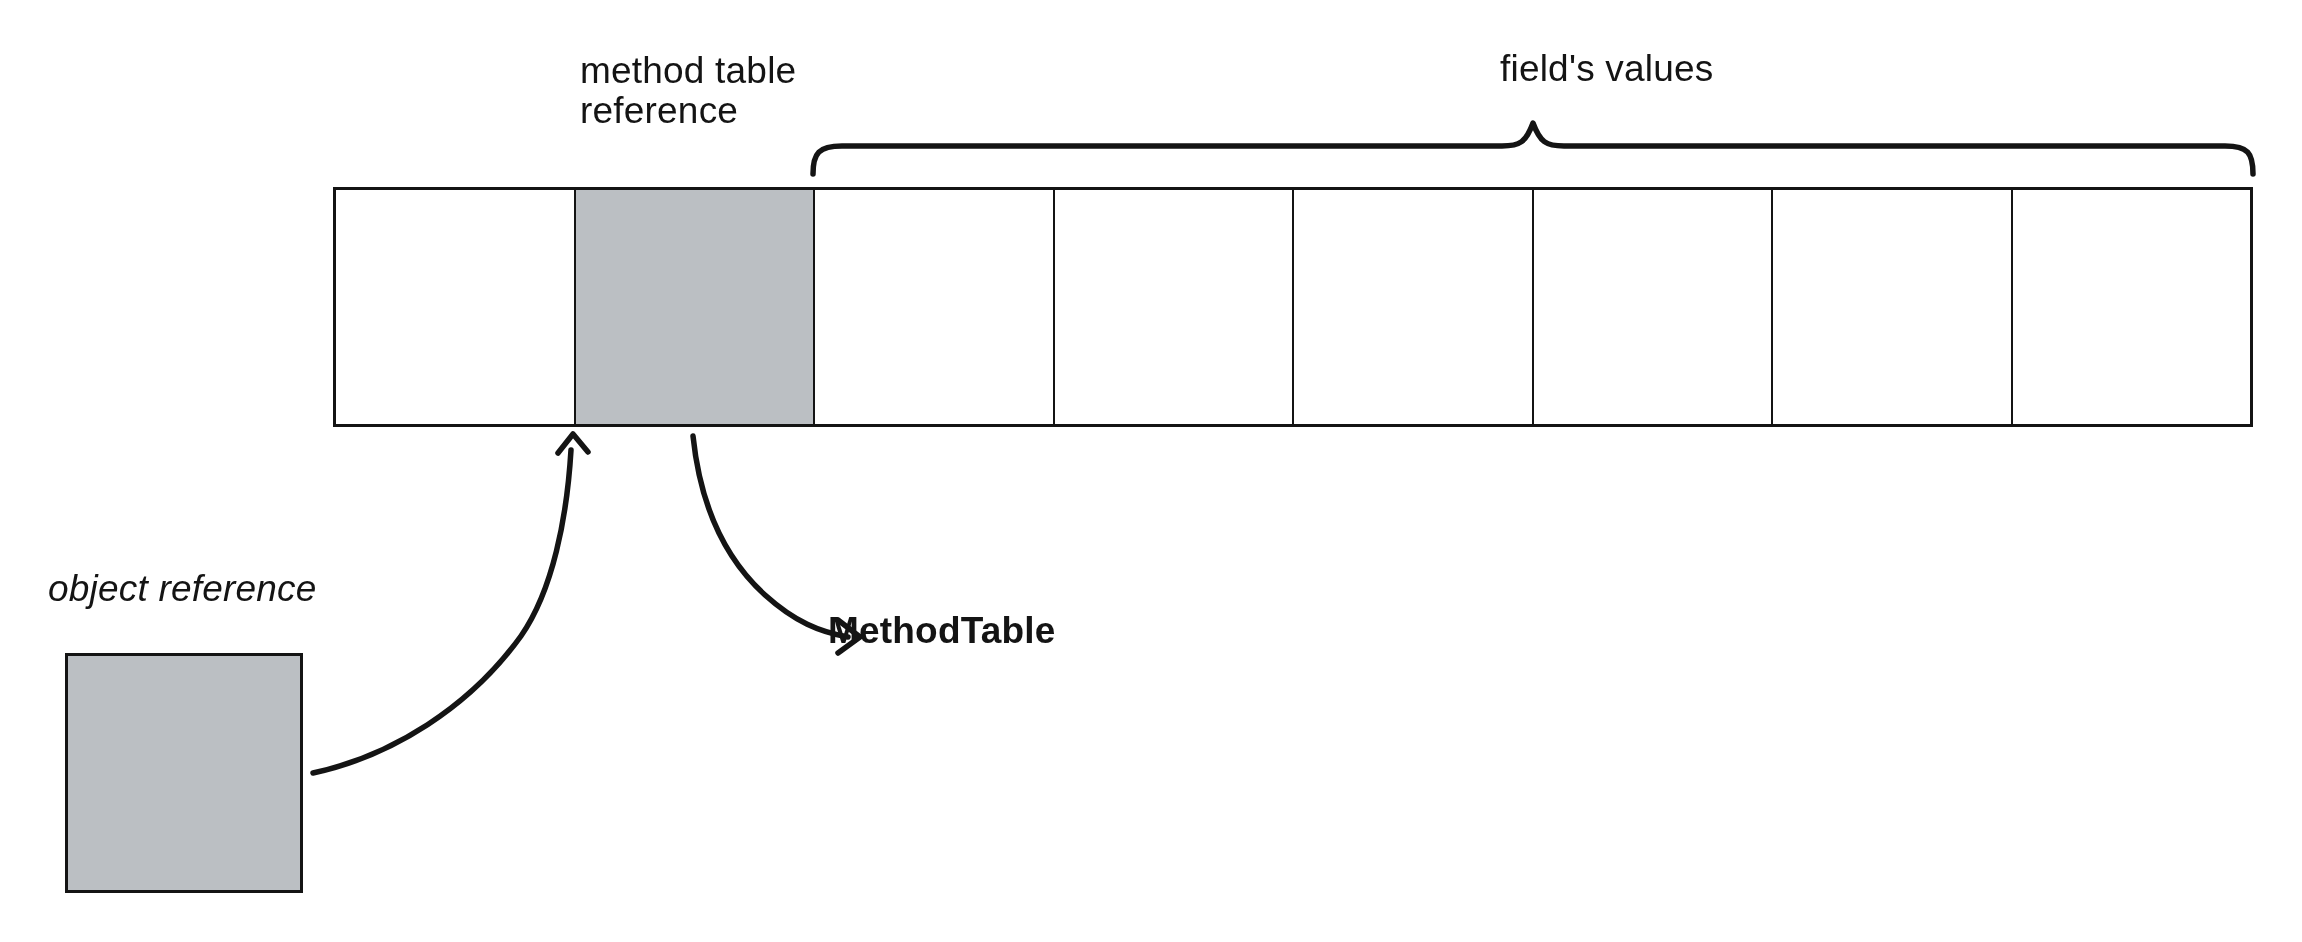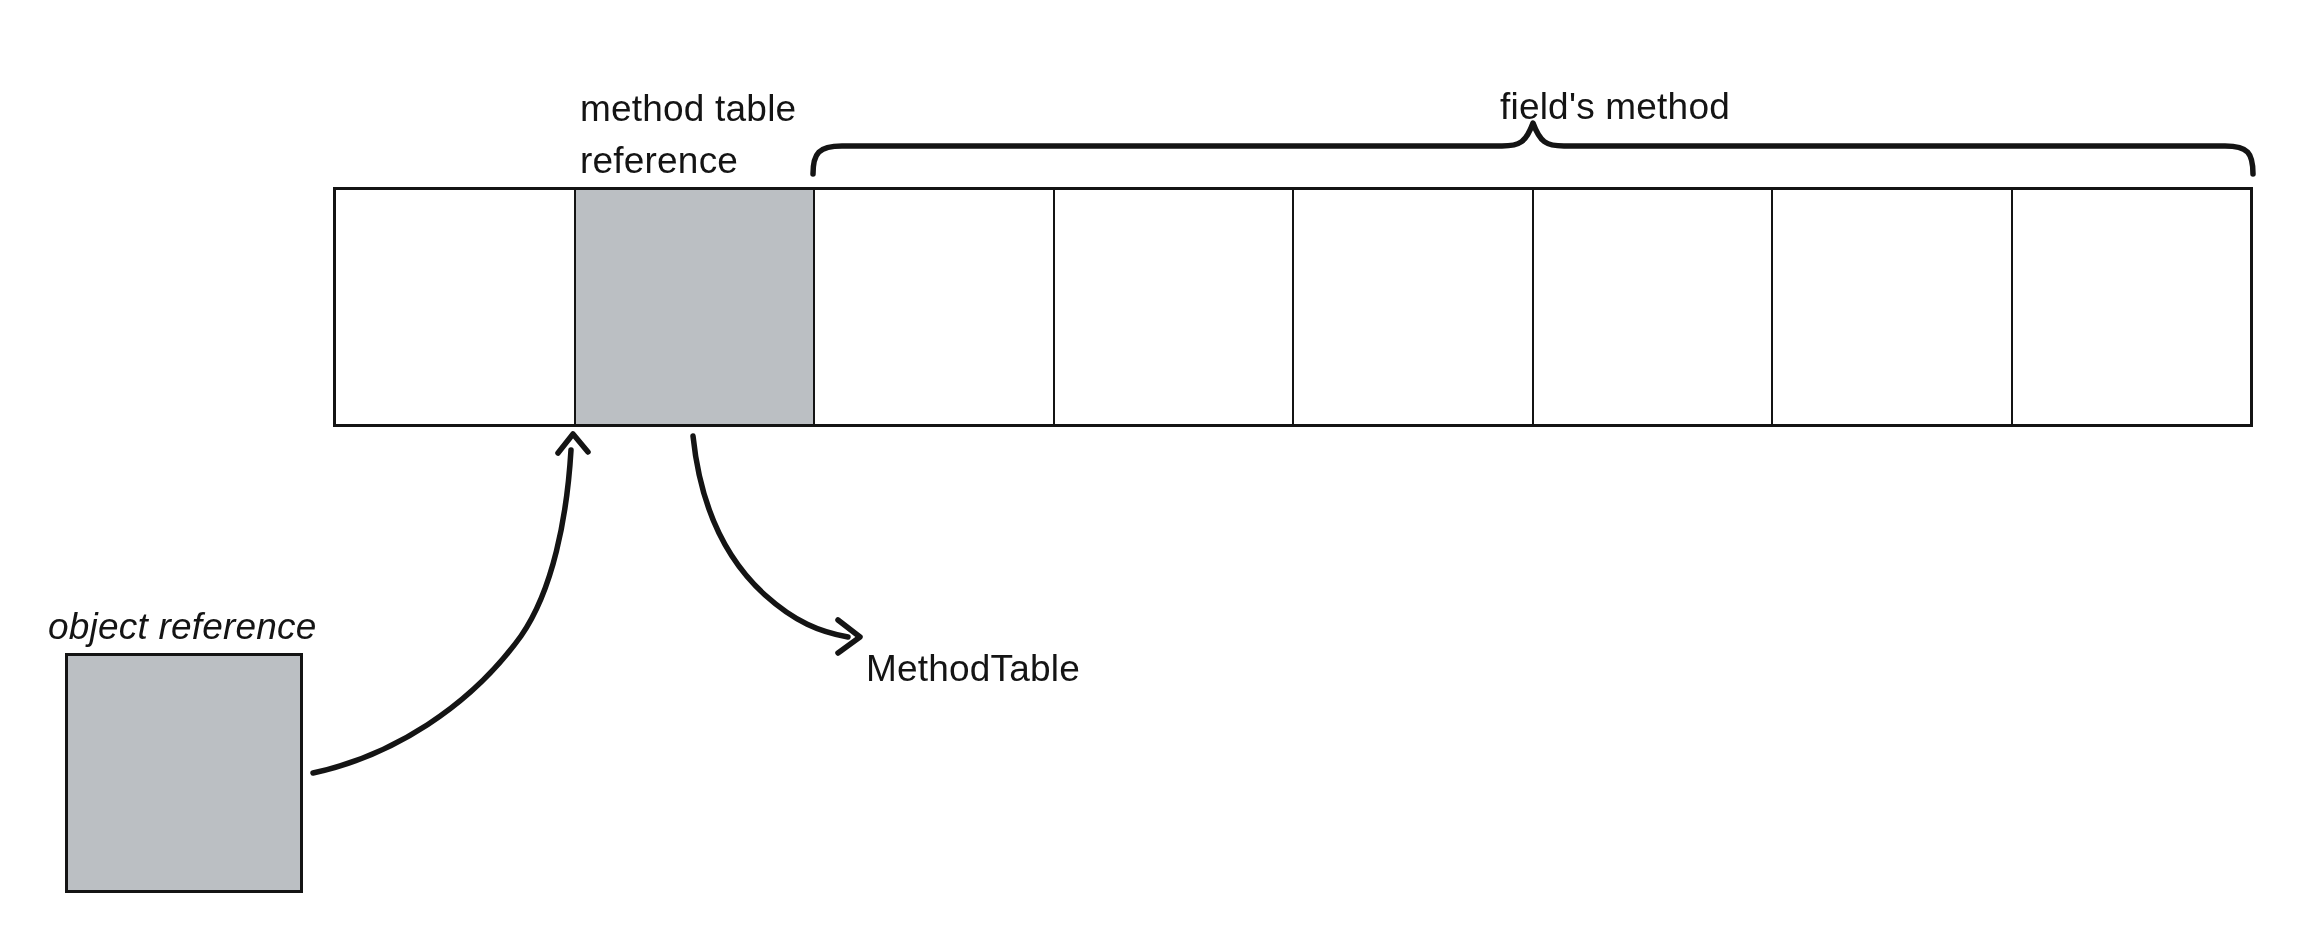--- a/index.html
+++ b/index.html
@@ -16,30 +16,29 @@
   #canvas{
     position:relative;
     width:2302px;
     height:942px;
     background:var(--bg);
     overflow:hidden;
   }
   .label{
     position:absolute;
     font-size:37px;
-    line-height:52px;
+    line-height:40px;
     color:var(--ink);
     white-space:pre-line;
     letter-spacing:0.2px;
-    margin-top:32px;
   }
   #method-ref-label{ left:580px; top:51px; text-align:left; }
   #fields-label{ left:1500px; top:49px; }
   #object-ref-label{ left:48px; top:569px;font-style:italic; }
-  #methodtable-label{ left:866px; top:611px; }
+  #methodtable-label{ left:828px; top:611px;font-weight:bold; }
 
   #memory-row{
     position:absolute;
     left:333px; top:187px;
     width:1920px; height:240px;
     border:3px solid var(--ink);
     display:flex;
     background:var(--bg);
   }
   .cell{
@@ -73,21 +72,21 @@
   }
 </style>
 </head>
 <body>
 
 <div id="canvas">
 
   <div class="label" id="method-ref-label">method table
 reference</div>
 
-  <div class="label" id="fields-label">field's method</div>
+  <div class="label" id="fields-label">field's values</div>
 
   <div class="label" id="object-ref-label">object reference</div>
 
   <div class="label" id="methodtable-label">MethodTable</div>
 
   <div id="memory-row">
     <div class="cell"></div>
     <div class="cell highlight"></div>
     <div class="cell"></div>
     <div class="cell"></div>

